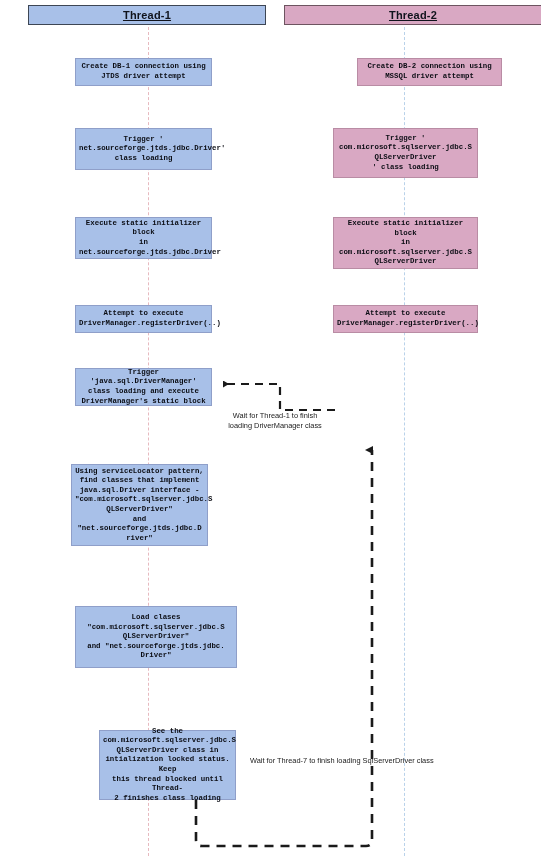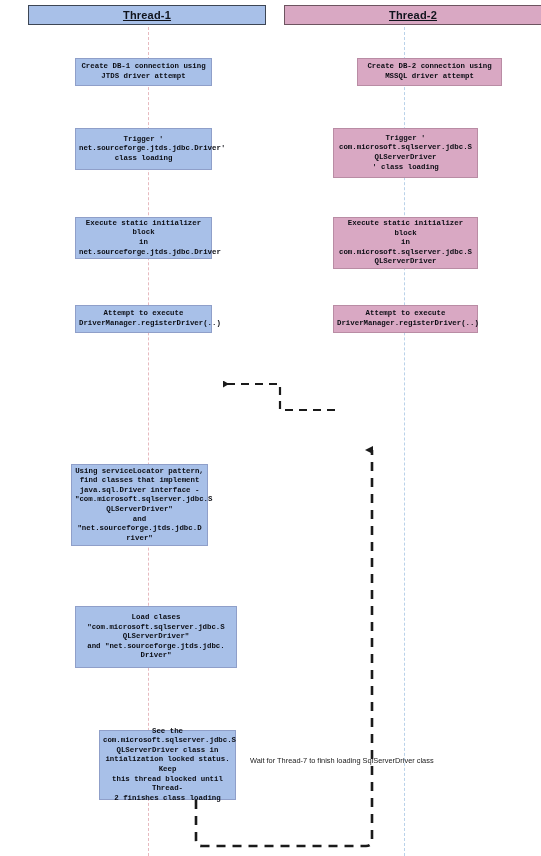--- a/index.html
+++ b/index.html
@@ -116,20 +116,25 @@
     <span>Execute static initializer block
 in
 net.sourceforge.jtds.jdbc.Driver</span>
   </div>
 
   <div class="node blue" style="left:75px; top:305px; width:137px; height:28px;">
     <span>Attempt to execute
 DriverManager.registerDriver(..)</span>
   </div>
 
+  <div class="node blue" style="left:75px; top:368px; width:137px; height:38px;">
+    <span>Trigger 'java.sql.DriverManager'
+class loading and execute
+DriverManager's static block</span>
+  </div>
 
   <div class="node blue" style="left:71px; top:464px; width:137px; height:82px;">
     <span>Using serviceLocator pattern,
 find classes that implement
 java.sql.Driver interface -
 "com.microsoft.sqlserver.jdbc.S
 QLServerDriver"
 and "net.sourceforge.jtds.jdbc.D
 river"</span>
   </div>
@@ -177,20 +182,22 @@
 
 
   <svg class="edge" style="left:210px; top:372px;" width="130" height="52" viewBox="0 0 130 52">
     <defs>
       <marker id="arrowLeft" markerWidth="7" markerHeight="7" refX="6" refY="3.5" orient="auto" markerUnits="userSpaceOnUse">
         <path d="M6,0 L0,3.5 L6,7 Z" fill="#1a1a1a"></path>
       </marker>
     </defs>
     <path d="M125,38 L70,38 L70,12 L13,12" stroke="#1a1a1a" stroke-width="2.2" fill="none" stroke-dasharray="8,6" stroke-linecap="butt" marker-end="url(#arrowLeft)"></path>
   </svg>
+  <div class="edge-label" style="left:215px; top:411px; width:120px;">Wait for Thread-1 to finish
+loading DriverManager class</div>
 
   <svg class="edge" style="left:180px; top:440px;" width="210" height="416" viewBox="0 0 210 416">
     <defs>
       <marker id="arrowUp" markerWidth="8" markerHeight="8" refX="4" refY="7" orient="auto" markerUnits="userSpaceOnUse">
         <path d="M4,0 L0,8 L8,8 Z" fill="#1a1a1a"></path>
       </marker>
     </defs>
     <path d="M16,360 L16,400 Q16,406 22,406 L186,406 Q192,406 192,400 L192,10" stroke="#1a1a1a" stroke-width="2.6" fill="none" stroke-dasharray="9,7" stroke-linecap="butt" marker-end="url(#arrowUp)"></path>
   </svg>
   <div class="edge-label" style="left:250px; top:756px; width:245px; text-align:left;">Wait for Thread-7 to finish loading SqlServerDriver class</div>

